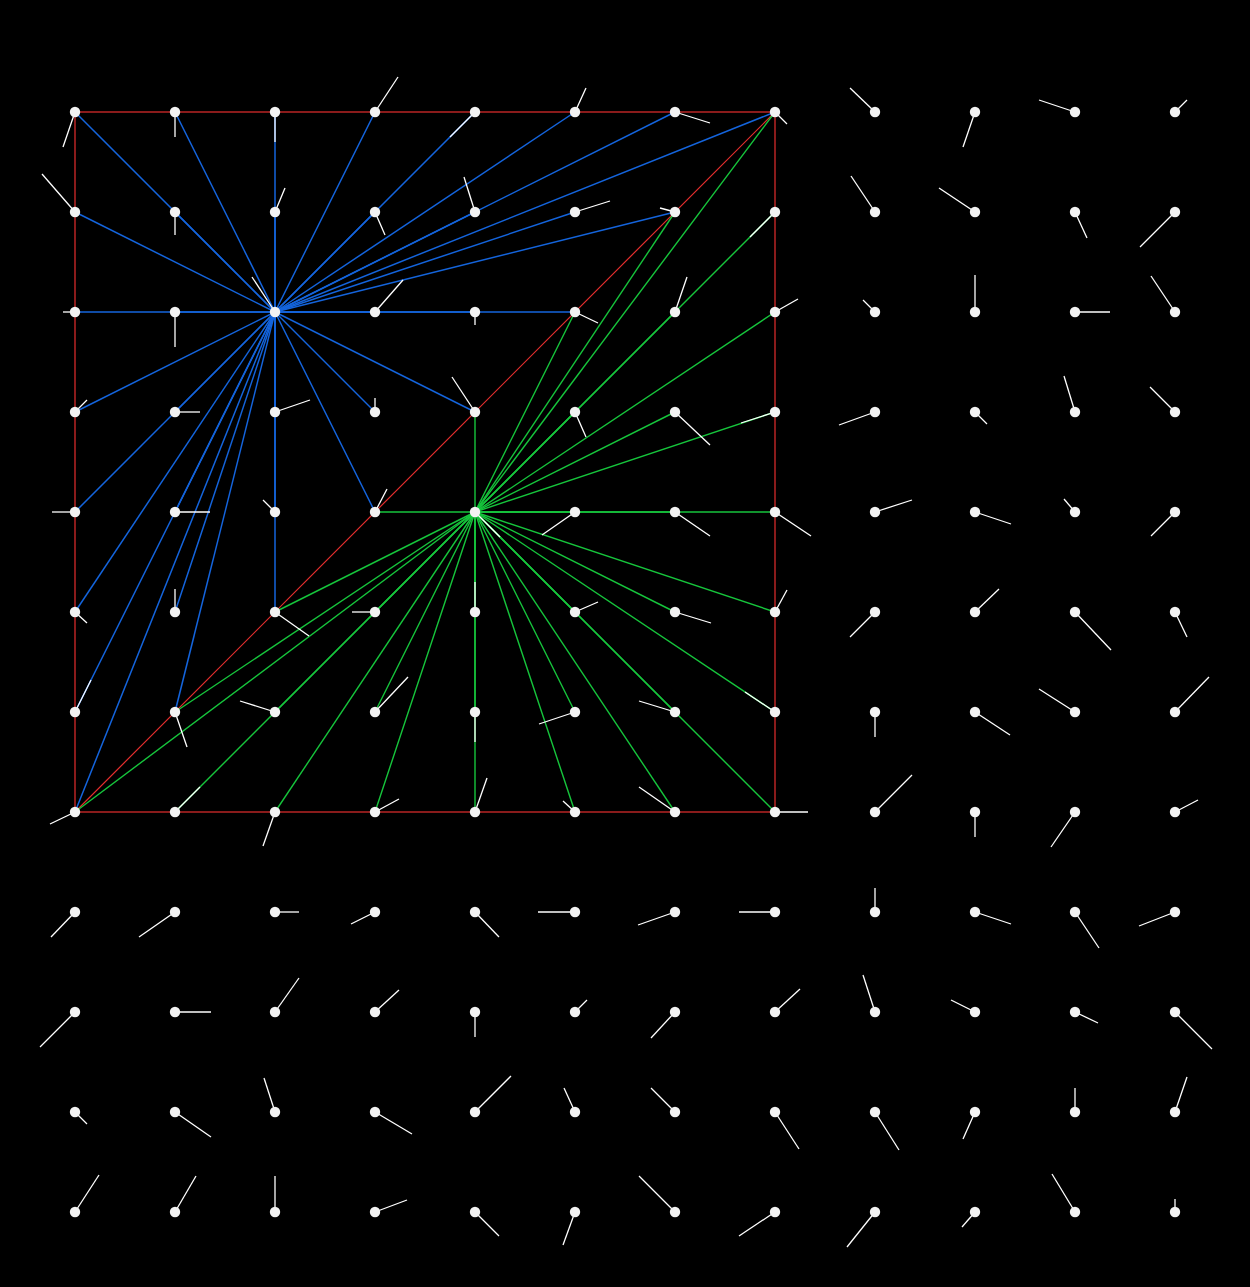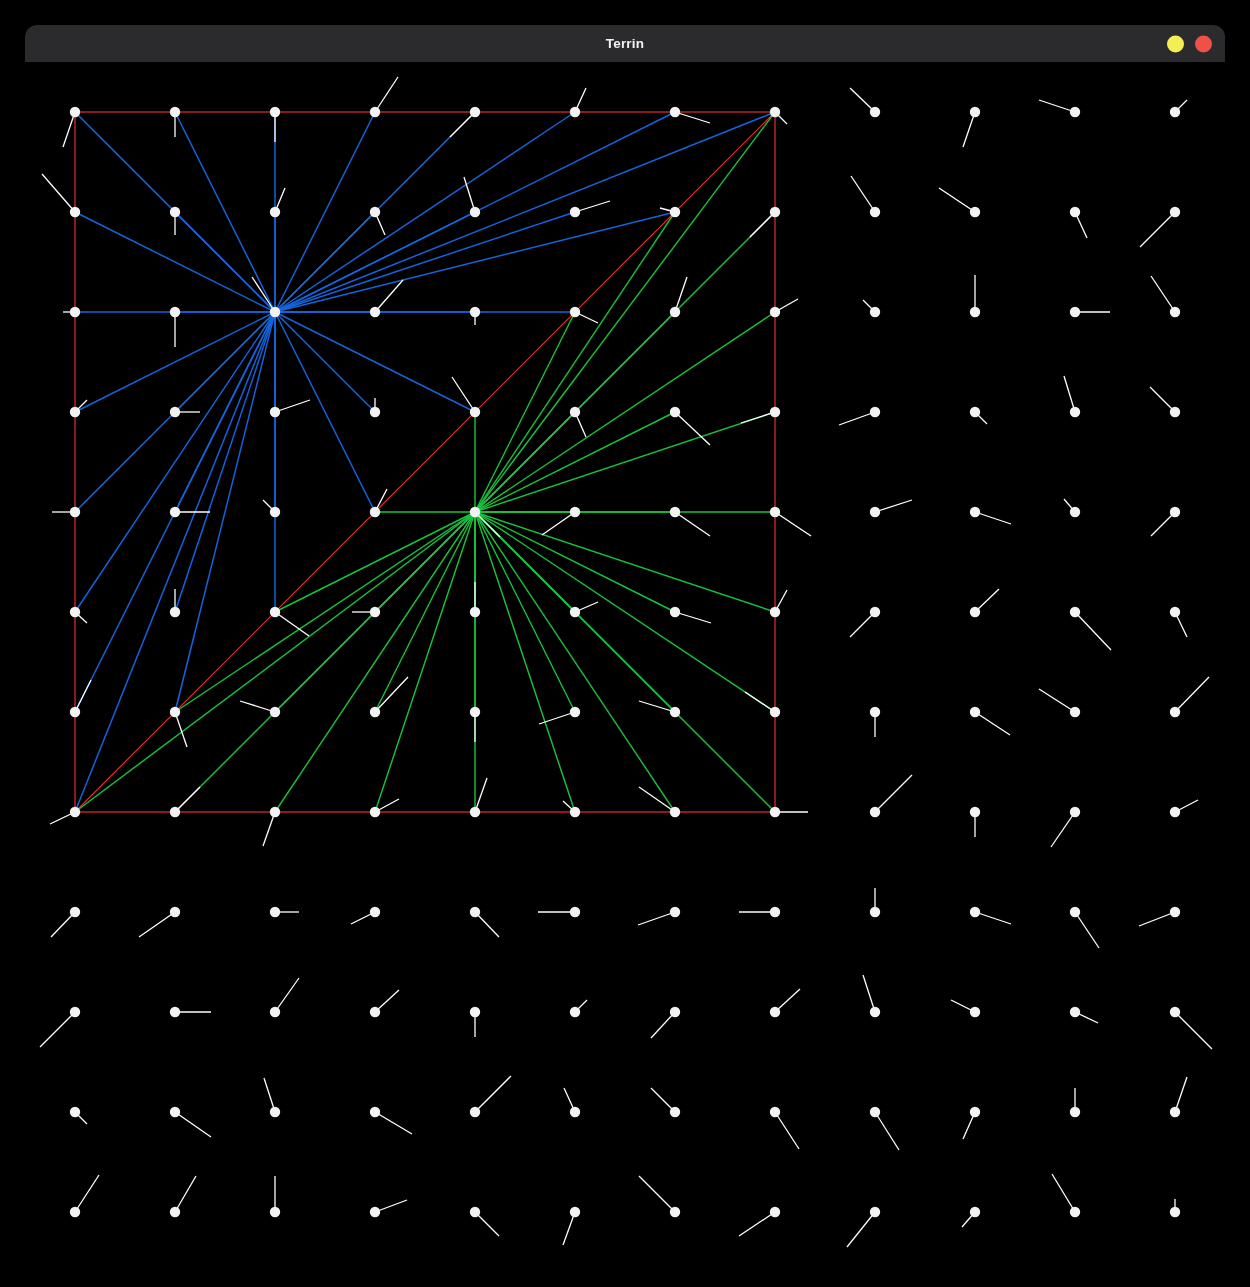--- a/index.html
+++ b/index.html
@@ -382,18 +382,13 @@
       <circle cx="375" cy="1212" r="5.2" fill="#f2f2f2"></circle>
       <circle cx="475" cy="1212" r="5.2" fill="#f2f2f2"></circle>
       <circle cx="575" cy="1212" r="5.2" fill="#f2f2f2"></circle>
       <circle cx="675" cy="1212" r="5.2" fill="#f2f2f2"></circle>
       <circle cx="775" cy="1212" r="5.2" fill="#f2f2f2"></circle>
       <circle cx="875" cy="1212" r="5.2" fill="#f2f2f2"></circle>
       <circle cx="975" cy="1212" r="5.2" fill="#f2f2f2"></circle>
       <circle cx="1075" cy="1212" r="5.2" fill="#f2f2f2"></circle>
       <circle cx="1175" cy="1212" r="5.2" fill="#f2f2f2"></circle>
     </svg>
-  <div id="titlebar" style="background: rgb(43, 43, 46);">
-    <span id="window-title" style="color: rgb(241, 241, 241);">Terrin</span>
-    <span id="btn-minimize" class="traffic" style="background: rgb(244, 238, 85);"></span>
-    <span id="btn-close" class="traffic" style="background: rgb(236, 82, 69);"></span>
-  </div>
 </div>
 
 </body></html>

